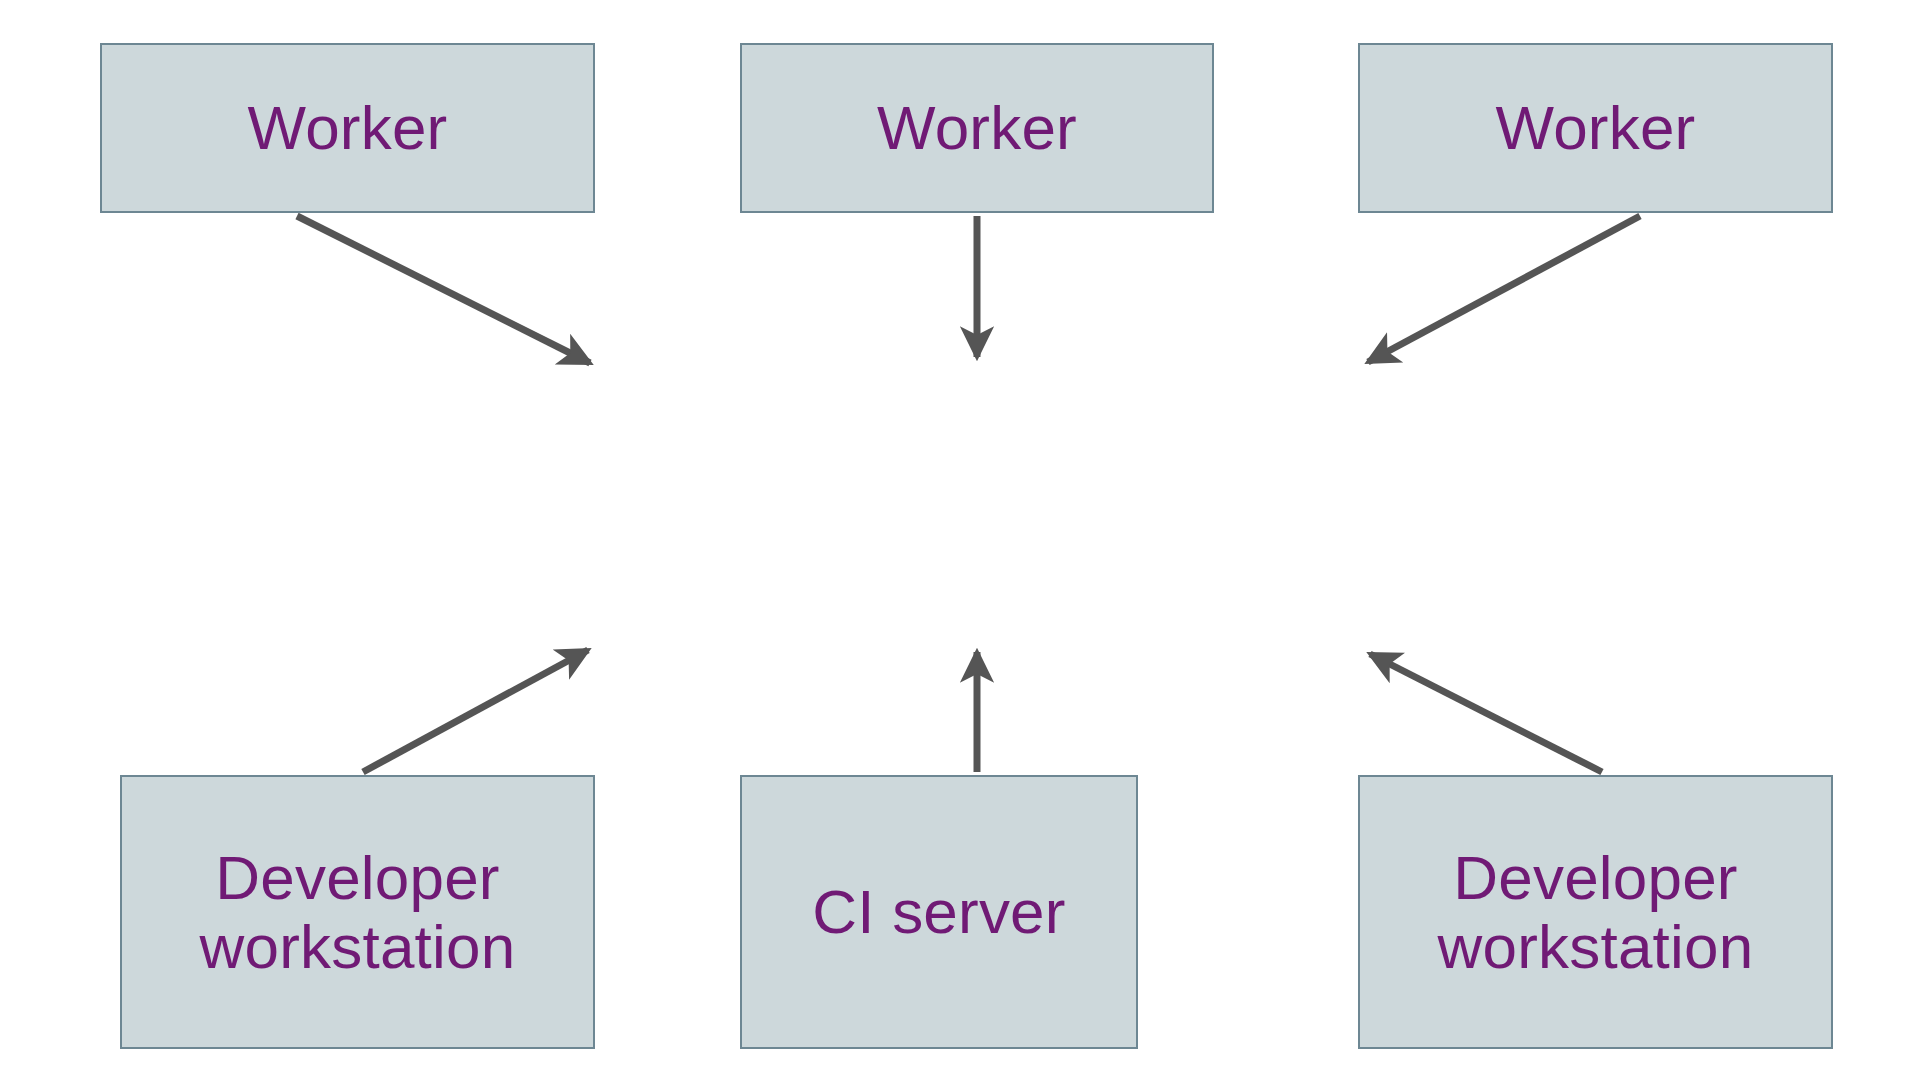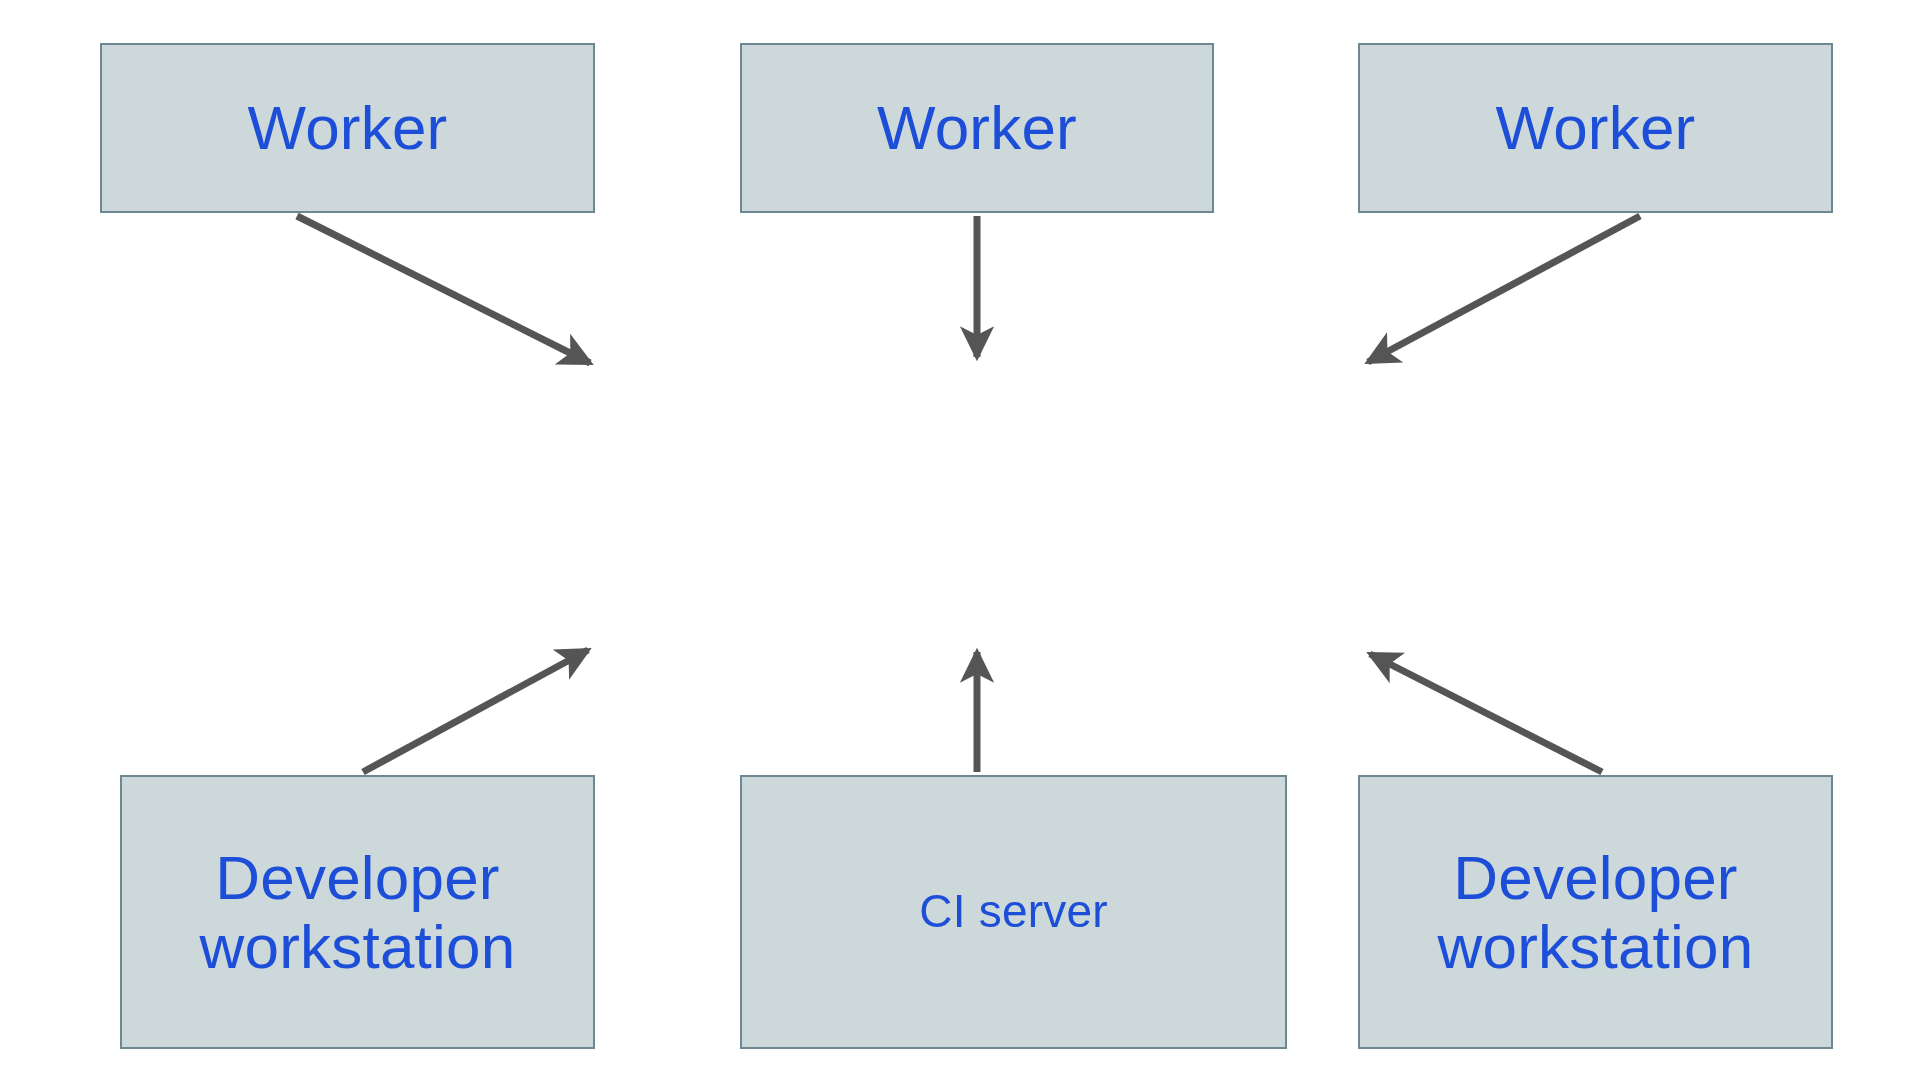--- a/index.html
+++ b/index.html
@@ -26,37 +26,37 @@
   }
   .node {
     position: absolute;
     box-sizing: border-box;
     display: flex;
     align-items: center;
     justify-content: center;
     text-align: center;
     background: #cdd8db;
     border: 2px solid #6d8793;
-    color: #1d4ed8;
+    color: #701a75;
     line-height: 1.12;
     letter-spacing: 0.2px;
     z-index: 2;
   }
   .node-label {
     display: block;
     white-space: pre-line;
     padding: 0 8px;
   }
   
   #node-worker-1 { left: 100px; top: 43px;  width: 495px; height: 170px; font-size: 62px; }
   #node-worker-2 { left: 740px; top: 43px;  width: 474px; height: 170px; font-size: 62px; }
   #node-worker-3 { left: 1358px; top: 43px; width: 475px; height: 170px; font-size: 62px; }
   #node-build-master { left: 593px; top: 368px; width: 767px; height: 275px; font-size: 62px; }
   #node-dev-ws-left { left: 120px; top: 775px; width: 475px; height: 274px; font-size: 62px; }
-  #node-ci-server   { left: 740px; top: 775px; width: 547px; height: 274px; font-size: 46px; }
+  #node-ci-server   { left: 740px; top: 775px; width: 398px; height: 274px; font-size: 62px; }
   #node-dev-ws-right{ left: 1358px; top: 775px; width: 475px; height: 274px; font-size: 62px; }
 </style>
 </head>
 <body>
 
 <div id="canvas">
 
   <svg class="edge-layer" viewBox="0 0 1910 1090" width="1910" height="1090" xmlns="http://www.w3.org/2000/svg">
     <defs>
       <marker id="arrowhead" markerWidth="5.2" markerHeight="5.2" refX="4.4" refY="2.6" orient="auto" markerUnits="strokeWidth">

